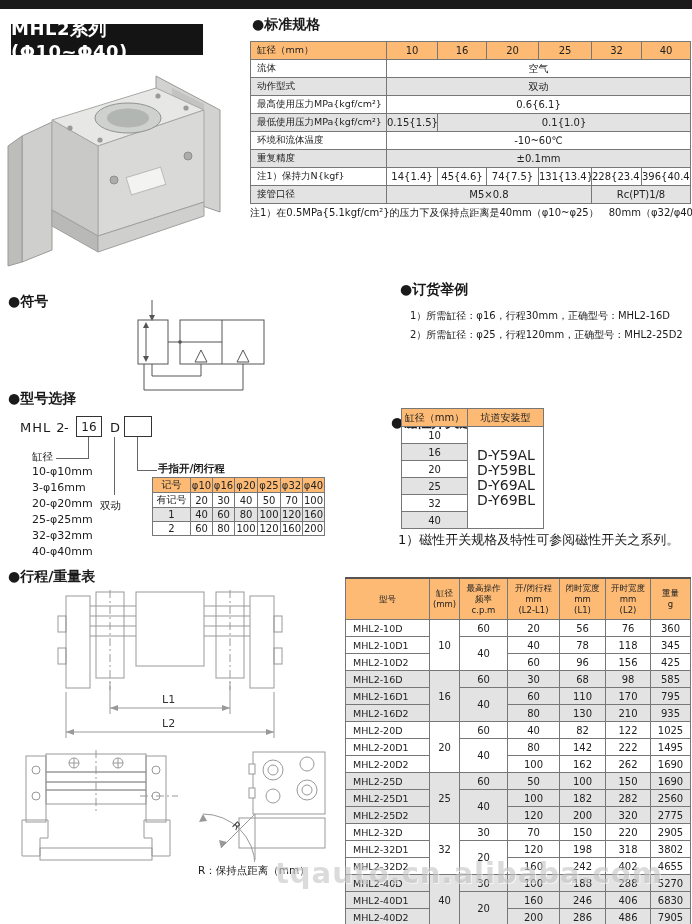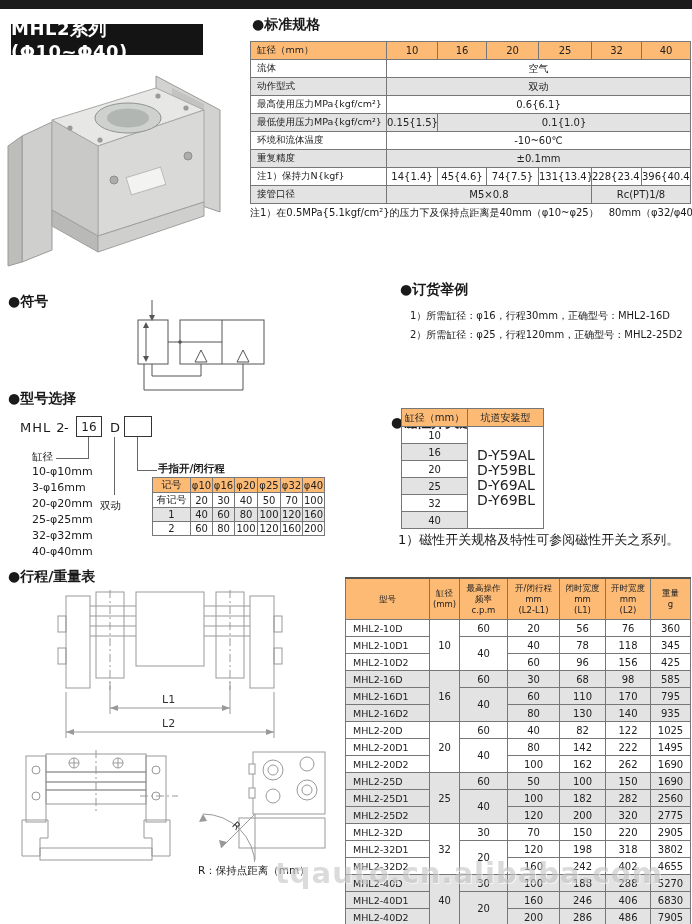--- a/index.html
+++ b/index.html
@@ -441,21 +441,21 @@
           <td rowspan="2" class="shade">40</td>
           <td class="shade">60</td>
           <td class="shade">110</td>
           <td class="shade">170</td>
           <td class="shade">795</td>
         </tr>
         <tr>
           <td class="mod shade">MHL2-16D2</td>
           <td class="shade">80</td>
           <td class="shade">130</td>
-          <td class="shade">140</td>
+          <td class="shade">210</td>
           <td class="shade">935</td>
         </tr>
         <tr>
           <td class="mod">MHL2-20D</td>
           <td rowspan="3">20</td>
           <td>60</td>
           <td>40</td>
           <td>82</td>
           <td>122</td>
           <td>1025</td>

